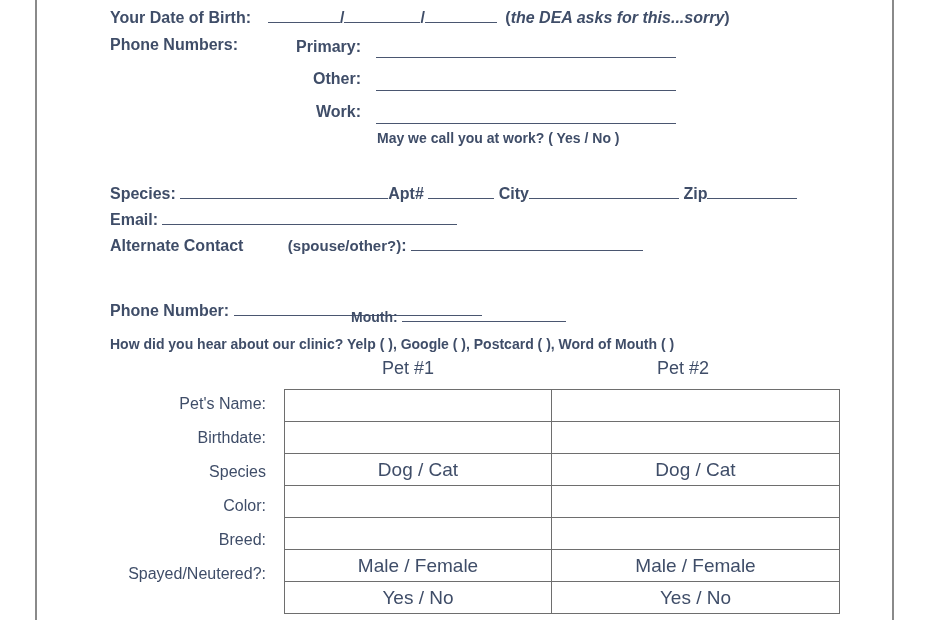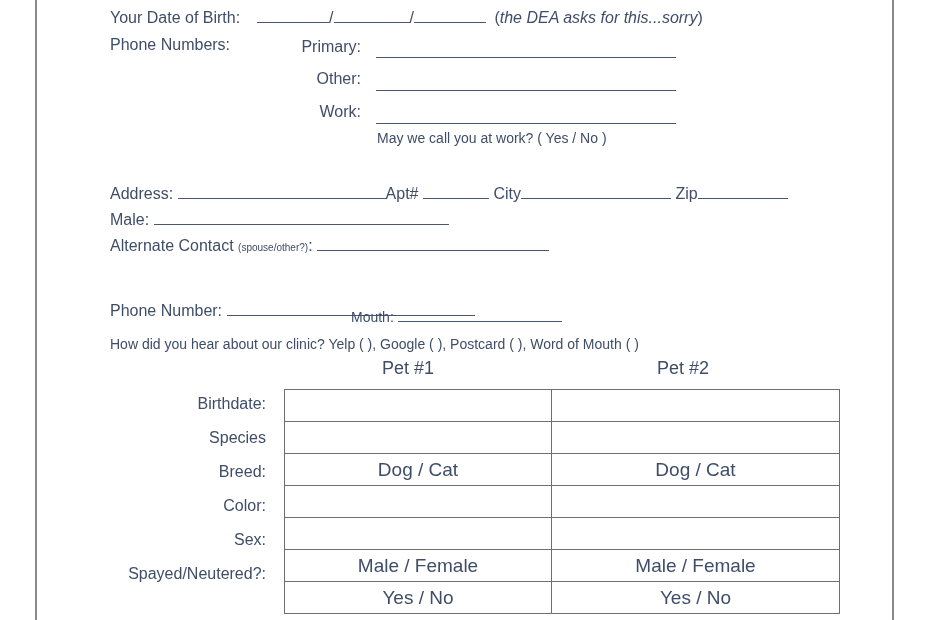--- a/index.html
+++ b/index.html
@@ -4,24 +4,24 @@
   <style>
     html, body { margin: 0; padding: 0; }
     body {
       width: 930px; height: 620px; overflow: hidden; background: #ffffff;
       position: relative;
       font-family: "Liberation Sans", "DejaVu Sans", sans-serif;
       color: #3f4d68;
     }
     .page-border-left { position: absolute; left: 35px; top: 0; width: 2px; height: 620px; background: #8a8a8a; }
     .page-border-right { position: absolute; left: 892px; top: 0; width: 2px; height: 620px; background: #8a8a8a; }
-    .abs { position: absolute; white-space: nowrap; }
+    .abs { position: absolute; white-space: nowrap; font-weight: bold; }
     .lbl { font-size: 16px; }
     .lbl-sm { font-size: 14px; text-align: right; }
-    .tiny { font-size: 10px; }
+    .tiny { font-size: 15px; margin-left: 40px; }
     .line { position: absolute; height: 0; border-bottom: 1.5px solid #4a5670; }
     .uline { display: inline-block; border-bottom: 1.2px solid #4a5670; height: 14px; vertical-align: baseline; }
     .italic { font-style: italic; }
     .right { text-align: right; }
 
     .pet-head { position: absolute; top: 358px; font-size: 18px; width: 120px; text-align: center; }
     table.pets {
       position: absolute; left: 284px; top: 389px; width: 555px;
       border-collapse: collapse; table-layout: fixed;
     }
@@ -48,29 +48,29 @@
 <div class="abs lbl" style="left:110px; top:36px;">Phone Numbers:</div>
 <div class="abs lbl right" style="left:260px; top:38px; width:101px;">Primary:</div>
 <div class="line" style="left:376px; top:57px; width:300px;"></div>
 <div class="abs lbl right" style="left:260px; top:70px; width:101px;">Other:</div>
 <div class="line" style="left:376px; top:90px; width:300px;"></div>
 <div class="abs lbl right" style="left:260px; top:103px; width:101px;">Work:</div>
 <div class="line" style="left:376px; top:123px; width:300px;"></div>
 <div class="abs lbl-sm" style="left:377px; top:130px;">May we call you at work? ( Yes / No )</div>
 
 <div class="abs lbl" style="left:110px; top:184px;">
-  <span>Address:</span>
+  <span>Species:</span>
   <span class="uline" style="width:208px;"></span><span>Apt#</span>
   <span class="uline" style="width:66px;"></span>
   <span>City</span><span class="uline" style="width:150px;"></span>
   <span>Zip</span><span class="uline" style="width:90px;"></span>
 </div>
 
 <div class="abs lbl" style="left:110px; top:210px;">
-  <span>Male:</span>
+  <span>Email:</span>
   <span class="uline" style="width:295px;"></span>
 </div>
 
 <div class="abs lbl" style="left:110px; top:236px;">
   <span>Alternate Contact</span>
   <span class="tiny">(spouse/other?)</span><span>:</span>
   <span class="uline" style="width:232px;"></span>
 </div>
 
 <div class="abs lbl" style="left:110px; top:262px;margin-top:39px;">
@@ -85,25 +85,25 @@
 
 <div class="abs lbl-sm" style="left:351px; top:309px;">
   <span>Mouth:</span>
   <span class="uline" style="width:164px; height:11px;"></span>
 </div>
 
 <div class="pet-head" style="left:348px;">Pet #1</div>
 <div class="pet-head" style="left:623px;">Pet #2</div>
 
 <div class="row-labels">
+  <div class="row-label">Pet's Name:</div>
   <div class="row-label">Birthdate:</div>
   <div class="row-label">Species</div>
+  <div class="row-label">Color:</div>
   <div class="row-label">Breed:</div>
-  <div class="row-label">Color:</div>
-  <div class="row-label">Sex:</div>
   <div class="row-label">Spayed/Neutered?:</div>
 </div>
 
 <table class="pets">
   <colgroup>
       <col style="width:267px">
       <col style="width:288px">
     </colgroup>
   <tbody>
       <tr>

